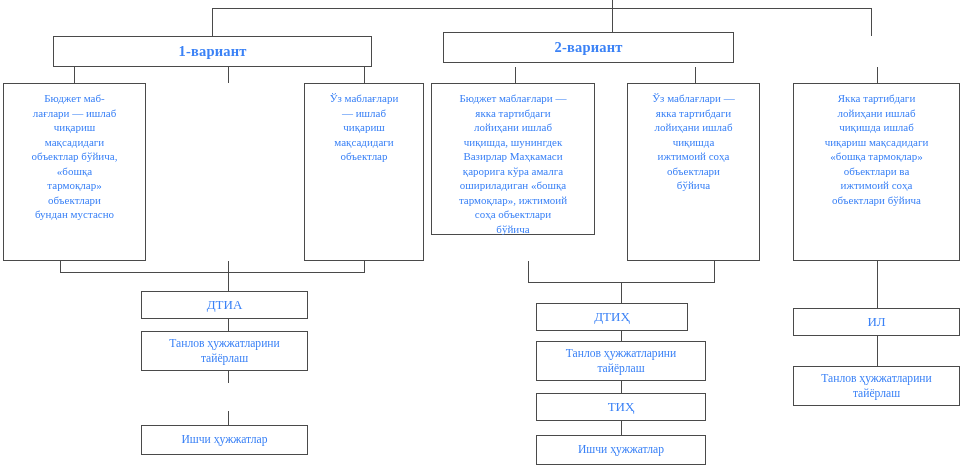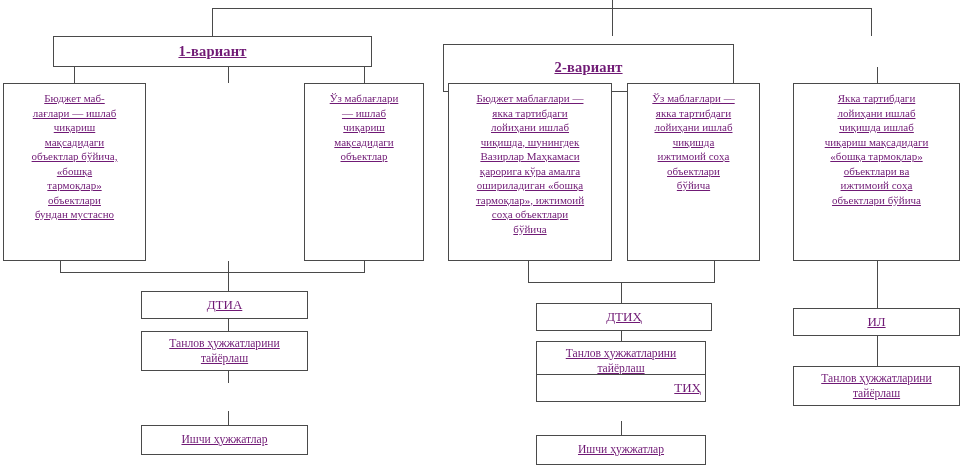--- a/index.html
+++ b/index.html
@@ -17,24 +17,23 @@
   }
   .box {
     position: absolute;
     box-sizing: border-box;
     border: 1px solid #4a4a4a;
     background: #ffffff;
     display: flex;
     align-items: center;
     justify-content: center;
     text-align: center;
-    color: #701a75;
+    color: #3b82f6;
     line-height: 1.32;
     z-index: 3;
-    text-decoration: underline;
   }
   .box > span {
     display: block;
     width: 100%;
     padding: 0 4px;
     white-space: pre-line;
   }
   .variant {
     font-size: 14.5px;
     font-weight: bold;
@@ -68,21 +67,21 @@
 
   <div class="line vline" style="left:612px; top:0px; height:8px;"></div>
   <div class="line hline" style="left:212px; top:8px; width:660px;"></div>
   <div class="line vline" style="left:212px; top:8px; height:28px;"></div>
   <div class="line vline" style="left:612px; top:8px; height:28px;"></div>
   <div class="line vline" style="left:871px; top:8px; height:28px;"></div>
 
   <div class="box variant" style="left:53px; top:36px; width:319px; height:31px;">
     <span>1-вариант</span>
   </div>
-  <div class="box variant" style="left:443px; top:44px; width:291px; height:48px;">
+  <div class="box variant" style="left:443px; top:32px; width:291px; height:31px;">
     <span>2-вариант</span>
   </div>
 
   <div class="line vline" style="left:74px; top:67px; height:16px;"></div>
   <div class="line vline" style="left:228px; top:67px; height:16px;"></div>
   <div class="line vline" style="left:364px; top:67px; height:16px;"></div>
 
   <div class="line vline" style="left:515px; top:67px; height:16px;"></div>
   <div class="line vline" style="left:695px; top:67px; height:16px;"></div>
 
@@ -102,21 +101,21 @@
 
 
   <div class="box leaf" style="left:304px; top:83px; width:120px; height:178px;">
     <span>Ўз маблағлари
 — ишлаб
 чиқариш
 мақсадидаги
 объектлар</span>
   </div>
 
-  <div class="box leaf" style="left:448px; top:83px; width:164px; height:178px;">
+  <div class="box leaf" style="left:431px; top:83px; width:164px; height:152px;">
     <span>Бюджет маблағлари —
 якка тартибдаги
 лойиҳани ишлаб
 чиқишда, шунингдек
 Вазирлар Маҳкамаси
 қарорига кўра амалга
 ошириладиган «бошқа
 тармоқлар», ижтимоий
 соҳа объектлари
 бўйича</span>
@@ -168,32 +167,32 @@
 тайёрлаш</span>
   </div>
   <div class="line vline" style="left:228px; top:371px; height:12px;"></div>
 
   <div class="line vline" style="left:228px; top:411px; height:14px;"></div>
 
   <div class="box proc-small" style="left:141px; top:425px; width:167px; height:30px;">
     <span>Ишчи ҳужжатлар</span>
   </div>
 
-  <div class="box proc" style="left:536px; top:303px; width:176px; height:28px;">
+  <div class="box proc" style="left:536px; top:303px; width:152px; height:28px;">
     <span>ДТИҲ</span>
   </div>
   <div class="line vline" style="left:621px; top:331px; height:10px;"></div>
 
   <div class="box proc-small" style="left:536px; top:341px; width:170px; height:40px;">
     <span>Танлов ҳужжатларини
 тайёрлаш</span>
   </div>
   <div class="line vline" style="left:621px; top:381px; height:12px;"></div>
 
-  <div class="box proc" style="left:536px; top:374px; width:170px; height:28px;text-align:right;">
+  <div class="box proc" style="left:536px; top:393px; width:170px; height:28px;">
     <span>ТИҲ</span>
   </div>
   <div class="line vline" style="left:621px; top:421px; height:14px;"></div>
 
   <div class="box proc-small" style="left:536px; top:435px; width:170px; height:30px;">
     <span>Ишчи ҳужжатлар</span>
   </div>
 
   <div class="box proc" style="left:793px; top:308px; width:167px; height:28px;">
     <span>ИЛ</span>

